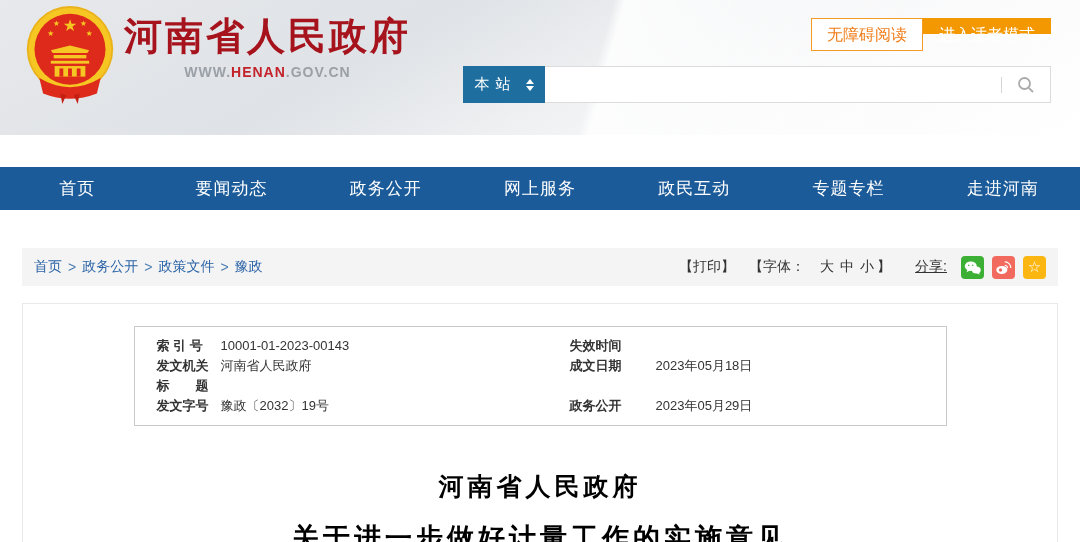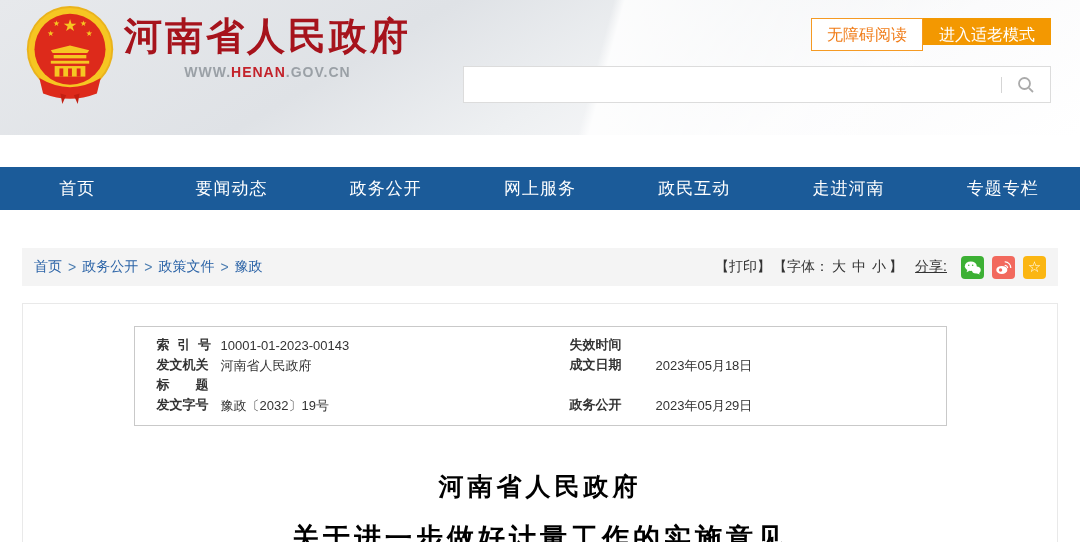--- a/index.html
+++ b/index.html
@@ -14,21 +14,21 @@
     pointer-events:none; }
   .logo { position:absolute; left:22px; top:5px; width:96px; height:100px; cursor:pointer; z-index:2; }
   .brand { position:absolute; left:124px; top:14px; z-index:2; text-align:center; }
   .site-title { font-size:38px; font-weight:bold; color:#a6131c; letter-spacing:3px; line-height:44px; }
   .site-url { margin-top:6px; font-size:14px; color:#9aa0a6; letter-spacing:1px;font-weight:bold; }
   .site-url b { color:#c3222a; }
 
   .mode-buttons { position:absolute; top:18px; right:29px; display:flex; z-index:3; }
   .btn-accessibility { height:33px; padding:0 15px; background:#fff; border:1px solid #f59a23;
     color:#f07b16; font-size:16px; line-height:31px; cursor:pointer; }
-  .btn-elder { height:27px; padding:0 15px; background:#f39801; border:1px solid #f39801;
+  .btn-elder { height:16px; padding:0 15px; background:#f39801; border:1px solid #f39801;
     color:#fff; font-size:16px; line-height:31px; cursor:pointer; }
 
   .search-bar { position:absolute; left:463px; right:29px; top:66px; height:37px;
     display:flex; background:#fff; border:1px solid #dcdcdc; z-index:3; }
   .search-scope { width:82px; margin:-1px 0 -1px -1px; background:#1e6f9f; color:#fff;
     display:flex; align-items:center; justify-content:center; gap:9px; font-size:15px;
     letter-spacing:6px; cursor:pointer; }
   .sort-arrows { display:flex; flex-direction:column; gap:2px; }
   .sort-arrows i { display:block; width:0; height:0; border-left:4px solid transparent; border-right:4px solid transparent; }
   .arrow-up { border-bottom:5px solid #fff; }
@@ -43,34 +43,34 @@
 
   
   .crumb-bar { margin:38px 22px 0; height:38px; background:#f4f4f4;
     display:flex; align-items:center; justify-content:space-between; padding:0 12px; }
   .crumbs { font-size:14px; color:#2c64a7; display:flex; align-items:center; gap:6px; }
   .crumb { cursor:pointer; }
   .crumb-sep { color:#4a7cb0; }
   .page-tools { display:flex; align-items:center; font-size:14px; color:#333; gap:2px; }
   .tool-print { cursor:pointer; }
   .font-size-ctl span { cursor:pointer; margin:0 3px; }
-  .share-label { margin:0 6px 0 10px;text-decoration:underline; }
+  .share-label { margin:0 6px 0 22px;text-decoration:underline; }
   .share-icon { width:23px; height:23px; border-radius:4px; margin-left:6px; display:flex;
     align-items:center; justify-content:center; cursor:pointer; color:#fff; }
   .share-wechat { background:#3cb034; }
   .share-weibo  { background:#f2695d; }
   .share-star   { background:#fbb612; font-size:15px; font-weight:bold; }
 
   
   .content-box { margin:17px 22px 0; background:#fff; border:1px solid #e9e9e9;
     height:400px; padding-top:22px; }
   .meta-box { width:813px; margin:0 auto; border:1px solid #c9c9c9; padding:9px 0; }
   .meta-row { display:grid; grid-template-columns:64px 349px 86px auto;
     padding:0 22px; line-height:20px; font-size:13px; color:#333; }
-  .meta-label { font-weight:bold; white-space:nowrap;font-family:Liberation Mono, monospace; }
+  .meta-label { font-weight:bold; white-space:nowrap; }
   .meta-value { padding-left:0; }
   .span-rest { grid-column:2 / 5; }
 
   .doc-title { text-align:center; margin-top:44px;
     font-family:"Liberation Serif","DejaVu Serif",serif; font-weight:bold; color:#000; }
   .doc-title-line1 { font-size:25px; letter-spacing:4px; }
   .doc-title-line2 { font-size:27px; letter-spacing:4px; margin-top:17px; }
 </style>
 </head>
 <body>
@@ -102,55 +102,62 @@
     <div class="site-title">河南省人民政府</div>
     <div class="site-url"><span>WWW.</span><b>HENAN</b><span>.GOV.CN</span></div>
   </div>
 
   <div class="mode-buttons">
     <div class="btn-accessibility">无障碍阅读</div>
     <div class="btn-elder">进入适老模式</div>
   </div>
 
   <div class="search-bar">
+    <div class="search-scope">
+      <span>本站</span>
+      <span class="sort-arrows">
+          <i class="arrow-up"></i>
+          <i class="arrow-down"></i>
+        </span>
+    </div>
     <input class="search-input" type="text" placeholder="" style="">
     <span class="search-divider"></span>
     <div class="search-btn">
       <svg width="20" height="20" viewBox="0 0 20 20">
         <circle cx="8.5" cy="8.5" r="5.5" fill="none" stroke="#aaa" stroke-width="1.8"></circle>
         <line x1="12.8" y1="12.8" x2="17" y2="17" stroke="#aaa" stroke-width="1.8"></line>
       </svg>
     </div>
   </div>
 </div>
 
 <div class="nav">
   <div class="nav-item">首页</div>
   <div class="nav-item">要闻动态</div>
   <div class="nav-item">政务公开</div>
   <div class="nav-item">网上服务</div>
   <div class="nav-item">政民互动</div>
+  <div class="nav-item">专题专栏</div>
   <div class="nav-item">走进河南</div>
-  <div class="nav-item">专题专栏</div>
 </div>
 
 <div class="crumb-bar">
   <div class="crumbs">
     <span class="crumb">首页</span>
     <span class="crumb-sep">&gt;</span>
     <span class="crumb">政务公开</span>
     <span class="crumb-sep">&gt;</span>
     <span class="crumb">政策文件</span>
     <span class="crumb-sep">&gt;</span>
     <span class="crumb">豫政</span>
   </div>
 
   <div class="page-tools">
     <span class="tool-print">【打印】</span>
-    <span class="font-size-ctl"><span style="margin:0;">【字体：</span><span>大</span><span>中</span><span>小</span><span style="margin:0;">】</span></span>
+    <span class="font-size-ctl"><span style="margin:12px;">【字体：</span><span>大</span><span>中</span><span>小</span><span style="margin:0;">】</span></span>
     <span class="share-label">分享:</span>
 
     <span class="share-icon share-wechat">
       <svg width="17" height="15" viewBox="0 0 20 17">
         <ellipse cx="8" cy="7" rx="7" ry="5.6" fill="#fff"></ellipse>
         <path d="M4 11 L3 14 L7 12 Z" fill="#fff"></path>
         <ellipse cx="14.5" cy="11.5" rx="5.2" ry="4.2" fill="#fff"></ellipse>
         <path d="M17.5 14.5 L18.5 16.8 L15 15.4 Z" fill="#fff"></path>
         <circle cx="5.6" cy="5.8" r="0.9" fill="#3cb034"></circle>
         <circle cx="10.2" cy="5.8" r="0.9" fill="#3cb034"></circle>

